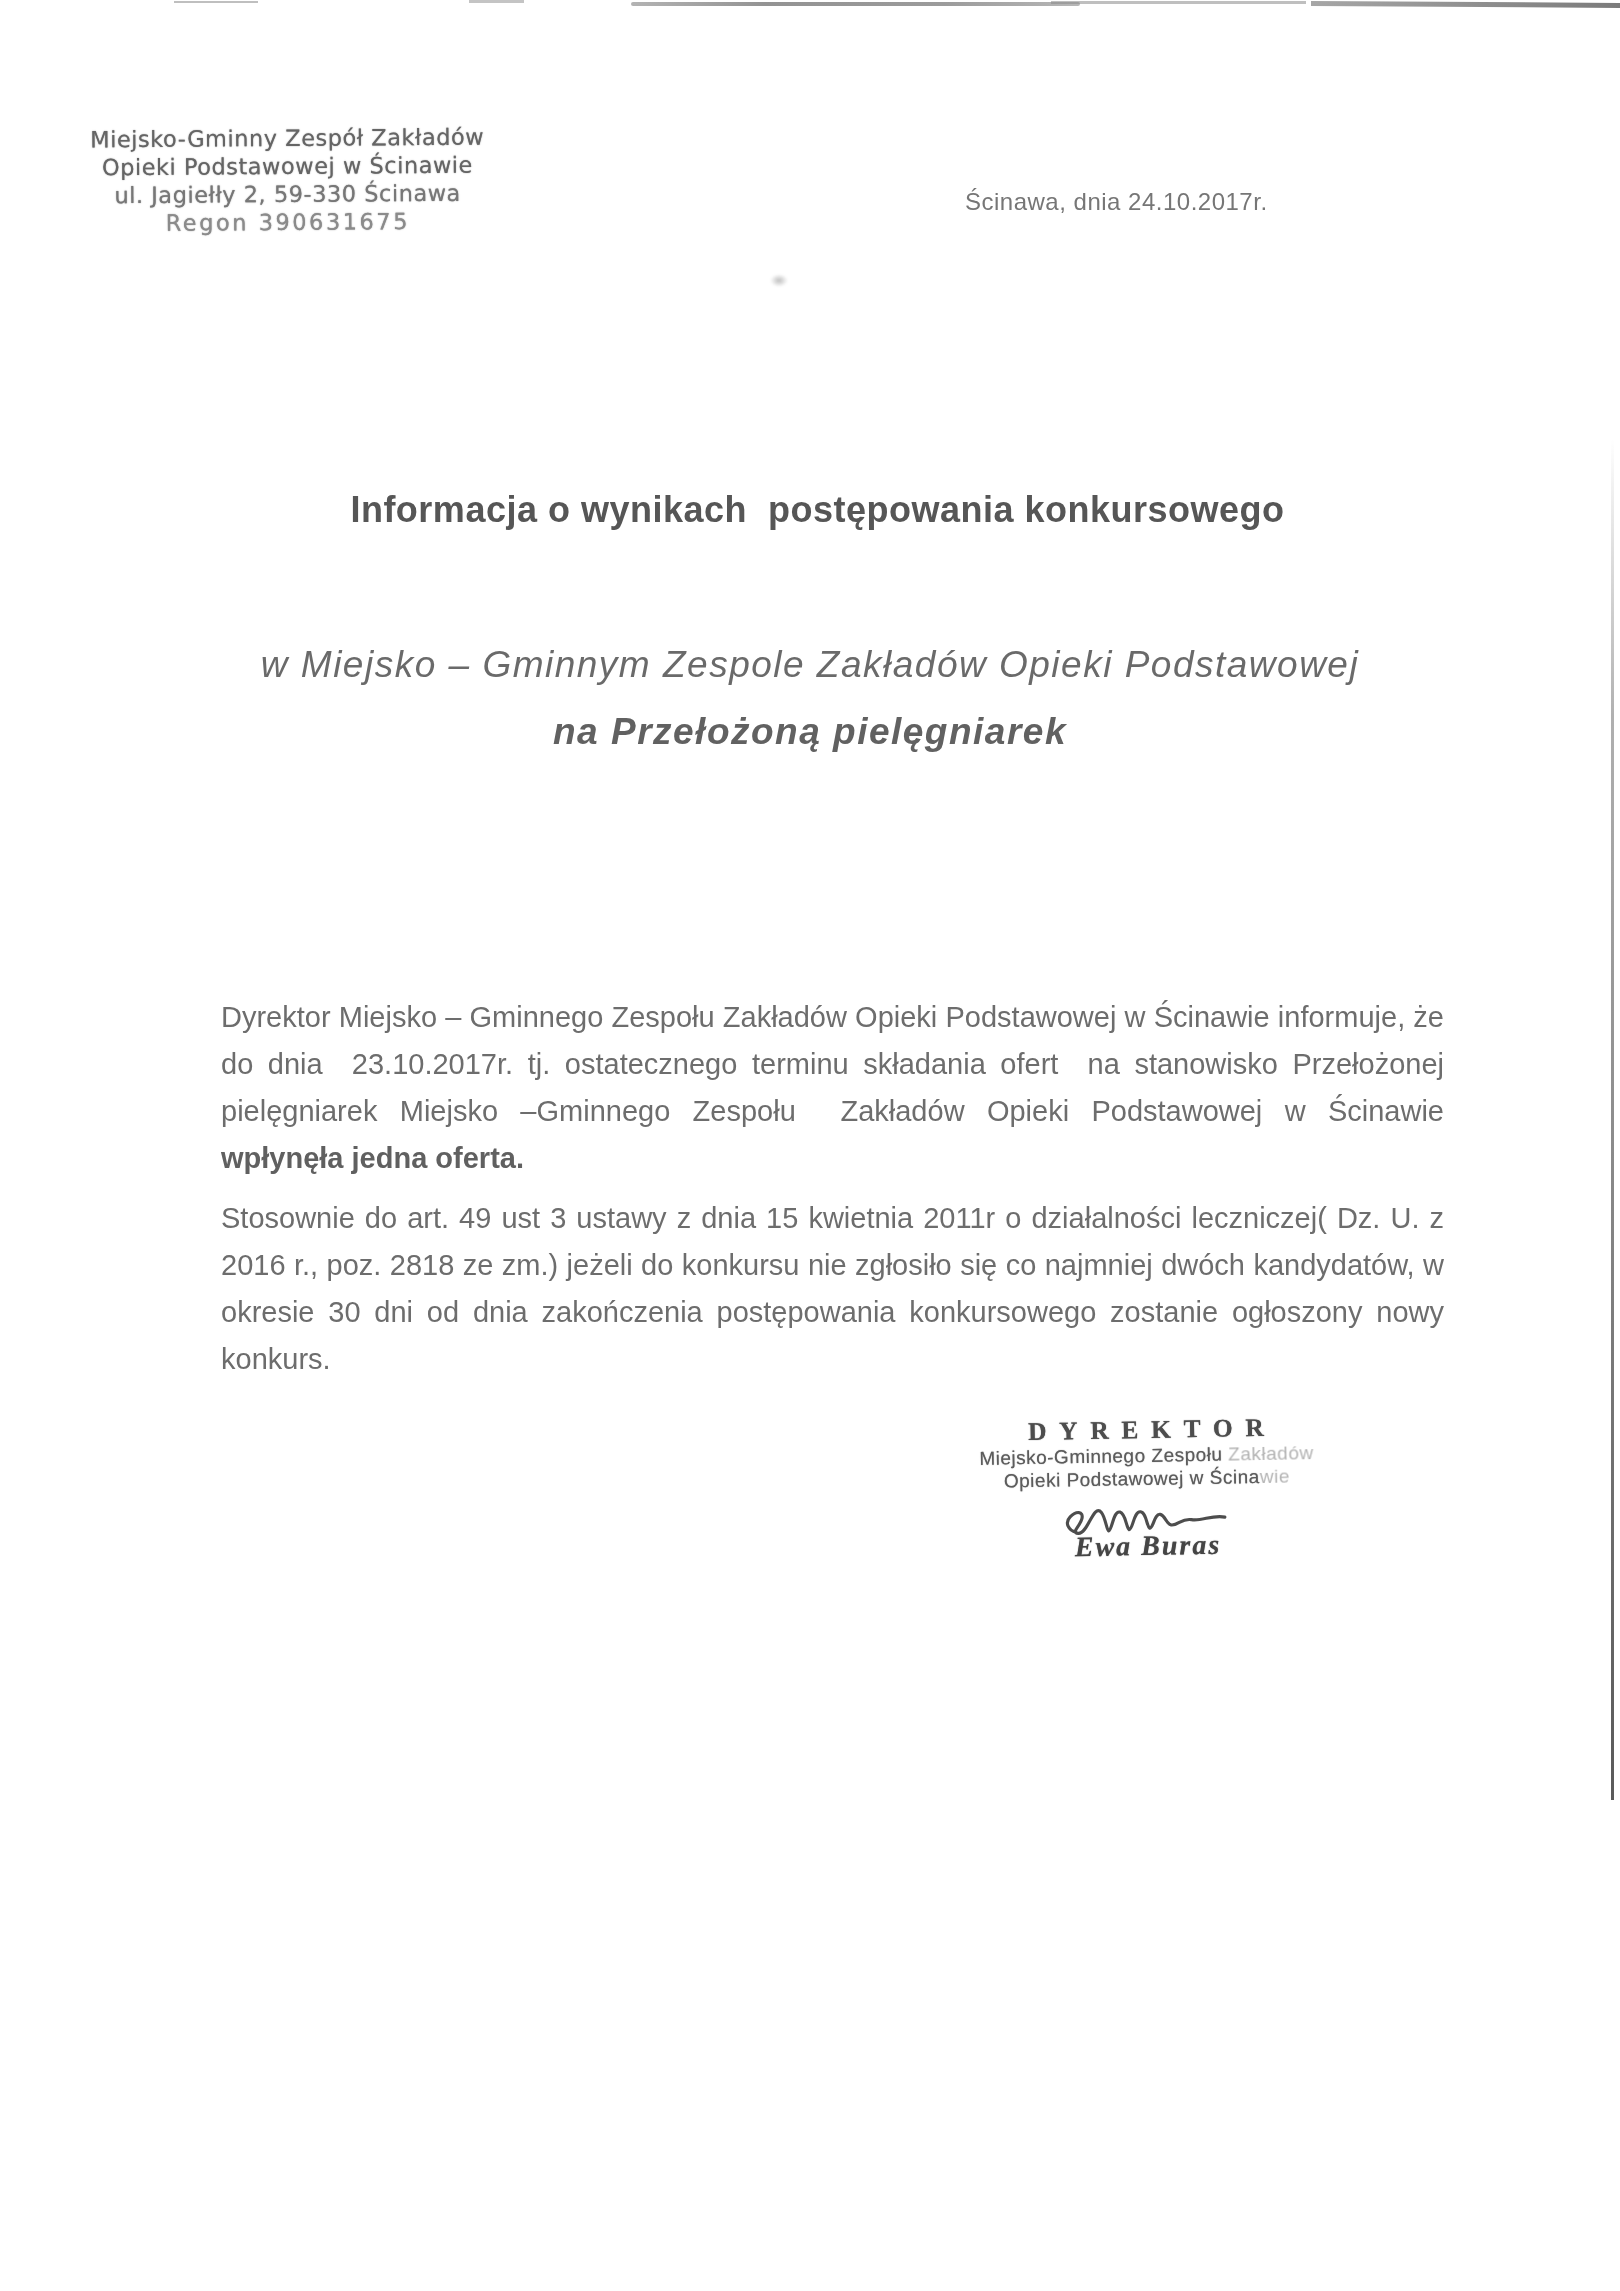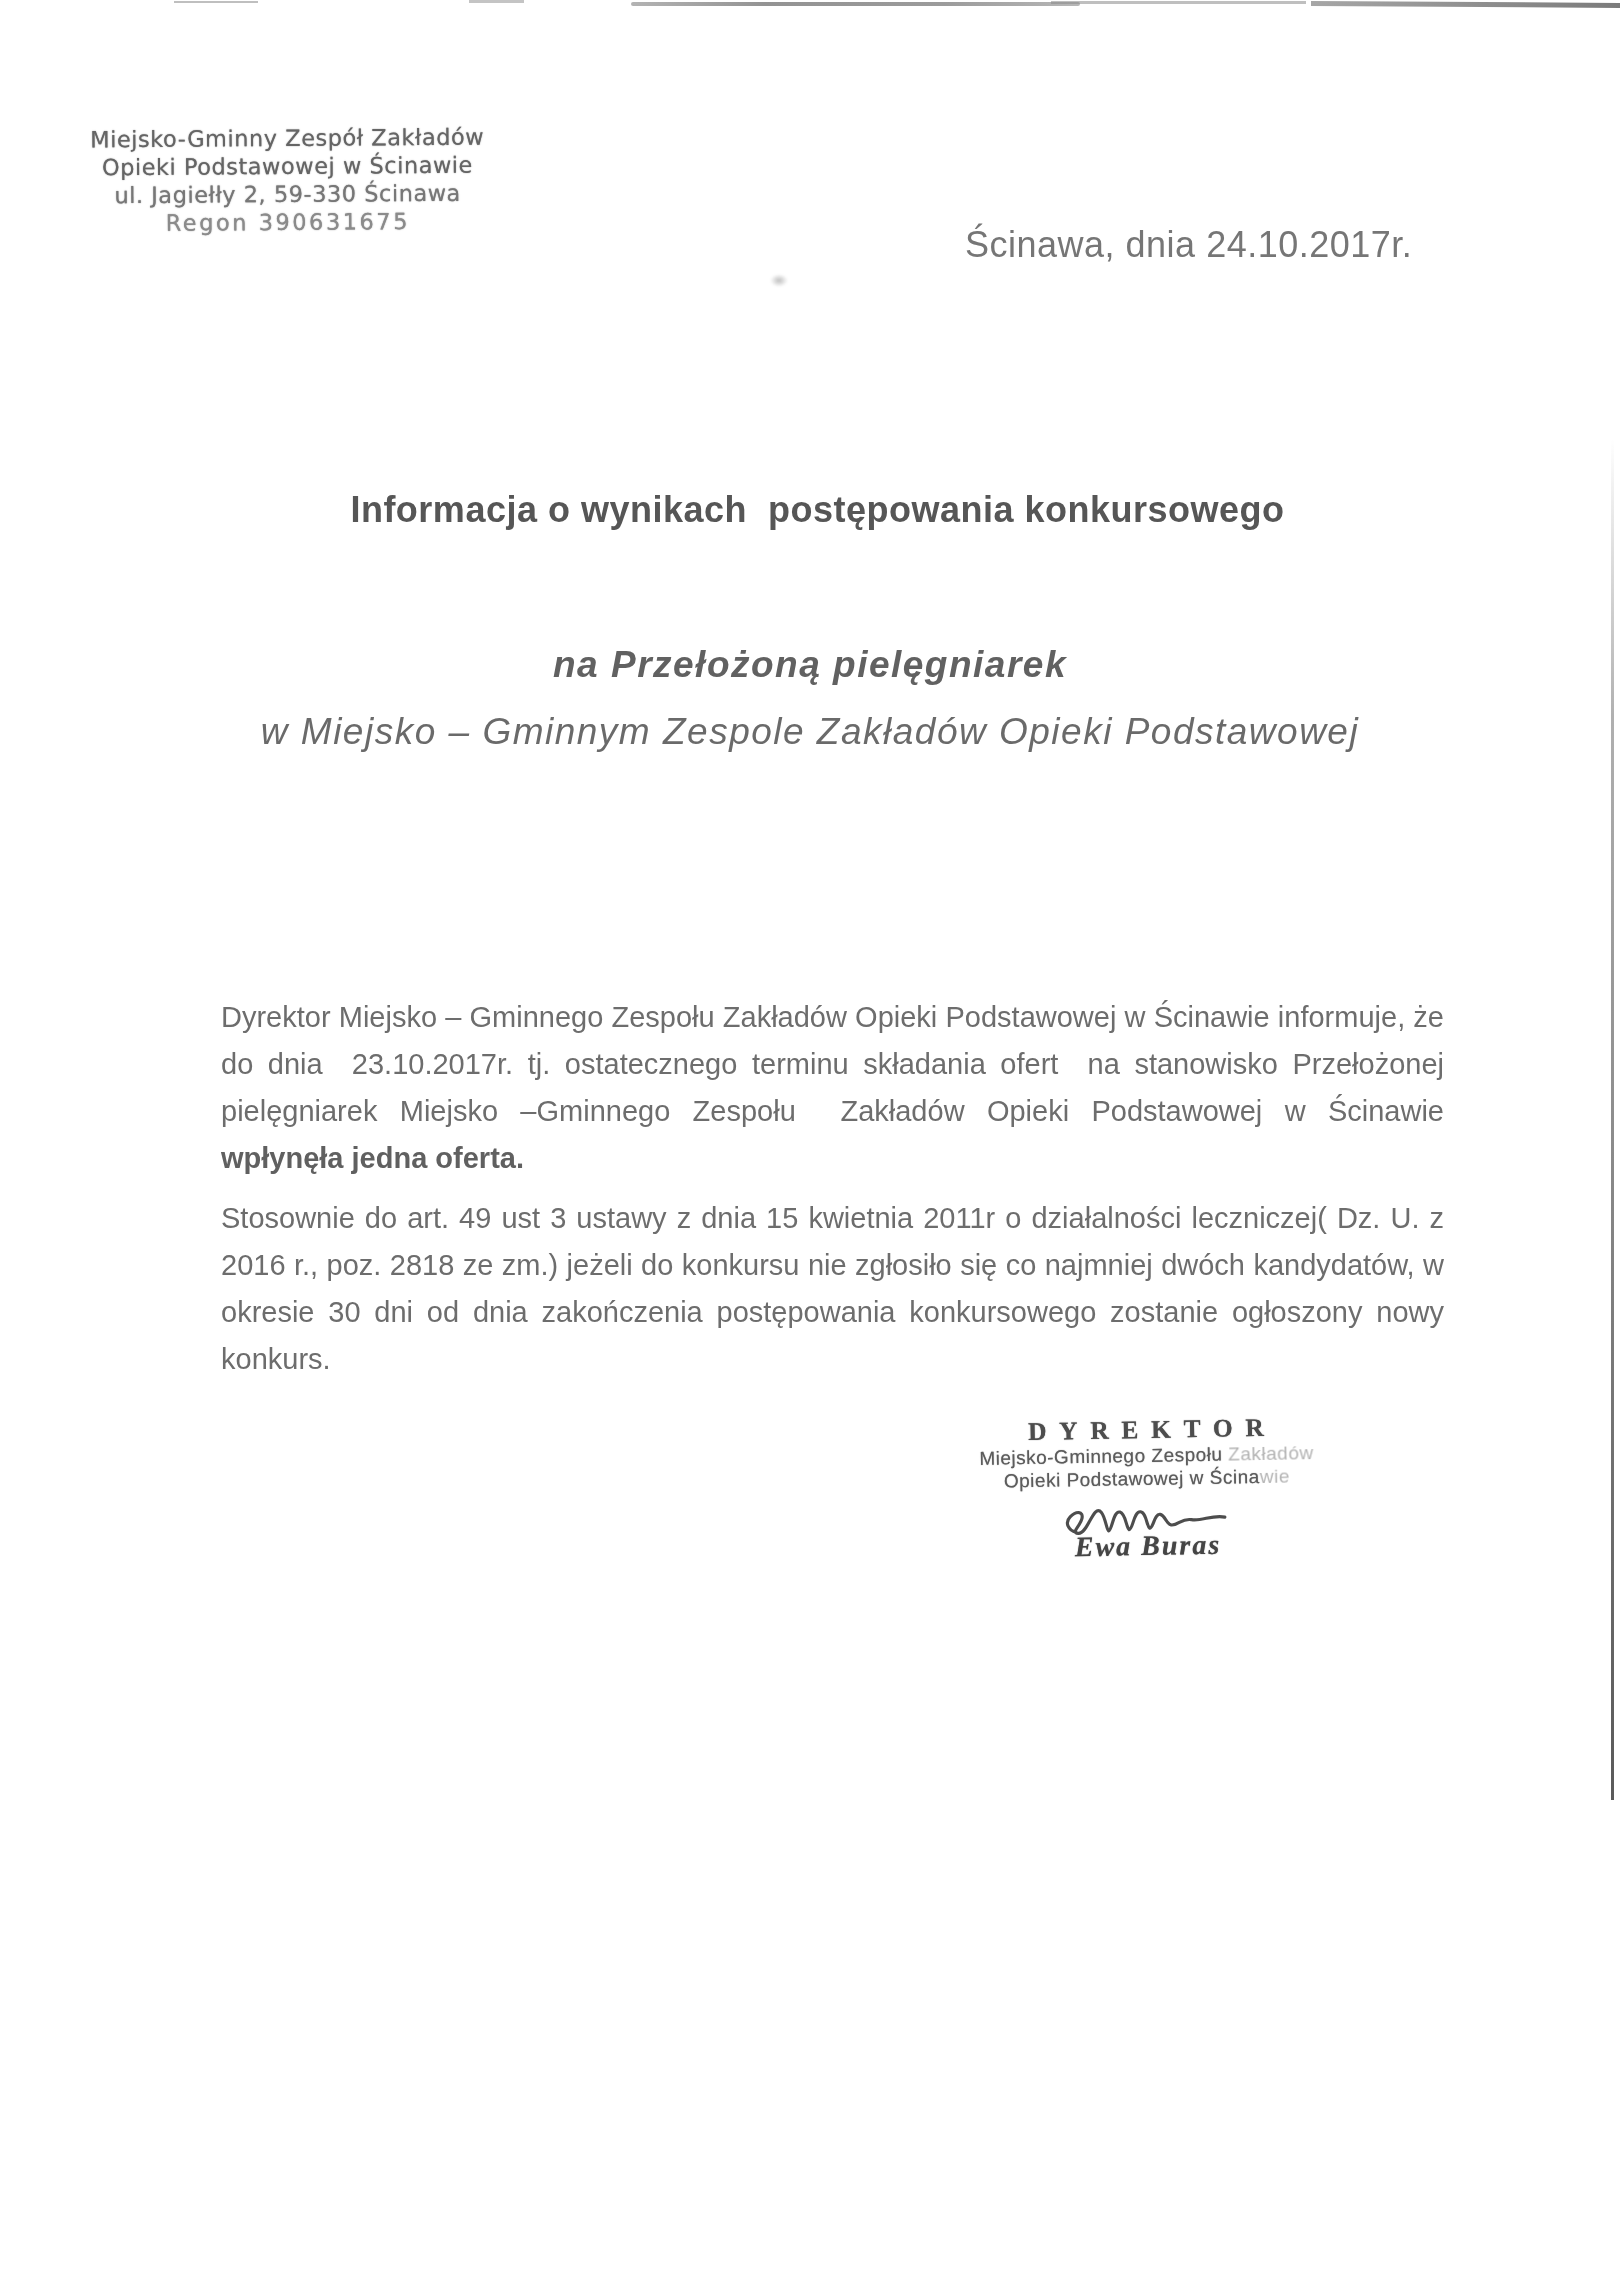--- a/index.html
+++ b/index.html
@@ -42,21 +42,21 @@
     text-shadow:0 0 1.2px rgba(95,95,95,.85);
     transform:rotate(-.4deg);
   }
   .sender-stamp .sl { display:block; }
   .sender-stamp .sl-3 { color:#777777; }
   .sender-stamp .sl-4 { color:#8b8b8b; letter-spacing:2.5px; }
 
   
   .dateline {
     position:absolute; left:965px; top:188px;
-    font-size:36px; color:#767676; letter-spacing:0.5px;margin-top:36px;
+    font-size:24px; color:#767676; letter-spacing:0.5px;
   }
 
   
   .doc-title {
     position:absolute; left:0; top:489px; width:1635px;
     text-align:center; white-space:pre;
     font-size:36px; font-weight:bold; color:#565656; letter-spacing:0.5px;
   }
 
   
@@ -121,22 +121,22 @@
     <span class="sl sl-2">Opieki Podstawowej w Ścinawie</span>
     <span class="sl sl-3">ul. Jagiełły 2, 59-330 Ścinawa</span>
     <span class="sl sl-4">Regon 390631675</span>
   </div>
 
   <div class="dateline">Ścinawa, dnia 24.10.2017r.</div>
 
   <div class="doc-title">Informacja o wynikach  postępowania konkursowego</div>
 
   <div class="subtitle">
+    <span class="sub-line sub-2">w Miejsko – Gminnym Zespole Zakładów Opieki Podstawowej</span>
     <span class="sub-line sub-1">na Przełożoną pielęgniarek</span>
-    <span class="sub-line sub-2">w Miejsko – Gminnym Zespole Zakładów Opieki Podstawowej</span>
   </div>
 
   <div class="body-text">
     <p><span>Dyrektor Miejsko – Gminnego Zespołu Zakładów Opieki Podstawowej w Ścinawie informuje, że do dnia  23.10.2017r. tj. ostatecznego terminu składania ofert  na stanowisko Przełożonej pielęgniarek Miejsko –Gminnego Zespołu  Zakładów Opieki Podstawowej w Ścinawie </span><span class="bold">wpłynęła jedna oferta.</span></p>
     <p>Stosownie do art. 49 ust 3 ustawy z dnia 15 kwietnia 2011r o działalności leczniczej( Dz. U. z 2016 r., poz. 2818 ze zm.) jeżeli do konkursu nie zgłosiło się co najmniej dwóch kandydatów, w okresie 30 dni od dnia zakończenia postępowania konkursowego zostanie ogłoszony nowy konkurs.</p>
   </div>
 
   <div class="sig-block">
     <div class="sig-role">DYREKTOR</div>
     <div class="sig-org"><span>Miejsko-Gminnego Zespołu </span><span class="faded">Zakładów</span></div>

